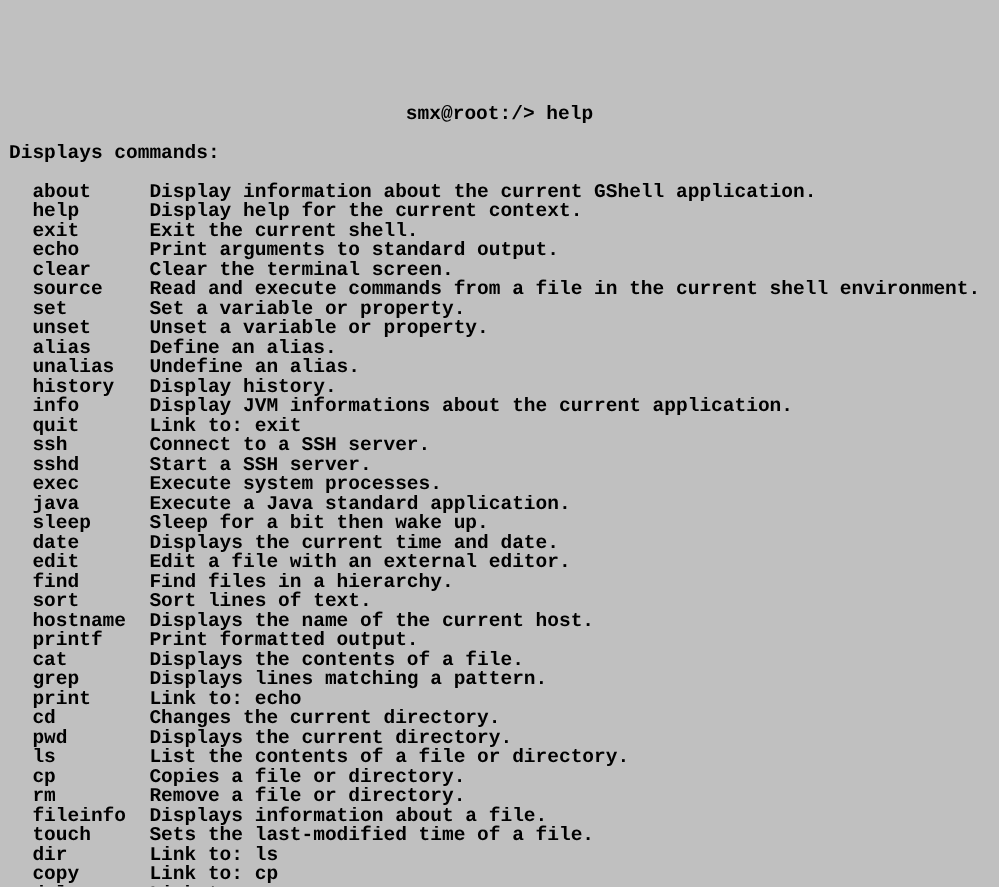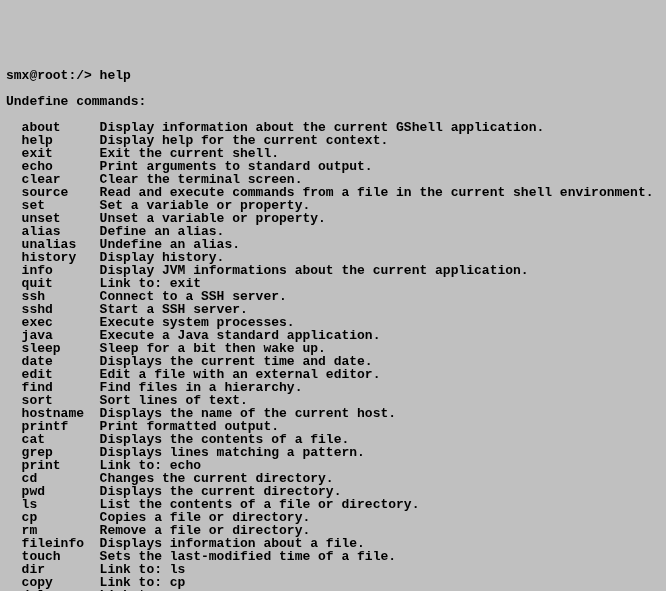--- a/index.html
+++ b/index.html
@@ -15,20 +15,21 @@
       color: #000;
       padding: 4px 6px;
       white-space: pre;
       line-height: 1.0;
       width: 666px;
       height: 591px;
       overflow: hidden;
     }
     .prompt-line {
       display: block;
+      text-align: center;
     }
     .header-line {
       display: block;
     }
     .cmd-row {
       display: block;
     }
     .indent {
       display: inline-block;
       width: 2ch;
@@ -43,18 +44,18 @@
       display: inline;
     }
   </style>
 </head>
 <body>
 
 
 
 <div>
 <span class="prompt-line">smx@root:/&gt; help</span>
-<span class="header-line">Undefine commands:</span>
+<span class="header-line">Displays commands:</span>
 <div id="commands-container"><span class="cmd-row"><span class="indent">  </span><span class="cmd-name">about</span><span class="cmd-desc">Display information about the current GShell application.</span></span><span class="cmd-row"><span class="indent">  </span><span class="cmd-name">help</span><span class="cmd-desc">Display help for the current context.</span></span><span class="cmd-row"><span class="indent">  </span><span class="cmd-name">exit</span><span class="cmd-desc">Exit the current shell.</span></span><span class="cmd-row"><span class="indent">  </span><span class="cmd-name">echo</span><span class="cmd-desc">Print arguments to standard output.</span></span><span class="cmd-row"><span class="indent">  </span><span class="cmd-name">clear</span><span class="cmd-desc">Clear the terminal screen.</span></span><span class="cmd-row"><span class="indent">  </span><span class="cmd-name">source</span><span class="cmd-desc">Read and execute commands from a file in the current shell environment.</span></span><span class="cmd-row"><span class="indent">  </span><span class="cmd-name">set</span><span class="cmd-desc">Set a variable or property.</span></span><span class="cmd-row"><span class="indent">  </span><span class="cmd-name">unset</span><span class="cmd-desc">Unset a variable or property.</span></span><span class="cmd-row"><span class="indent">  </span><span class="cmd-name">alias</span><span class="cmd-desc">Define an alias.</span></span><span class="cmd-row"><span class="indent">  </span><span class="cmd-name">unalias</span><span class="cmd-desc">Undefine an alias.</span></span><span class="cmd-row"><span class="indent">  </span><span class="cmd-name">history</span><span class="cmd-desc">Display history.</span></span><span class="cmd-row"><span class="indent">  </span><span class="cmd-name">info</span><span class="cmd-desc">Display JVM informations about the current application.</span></span><span class="cmd-row"><span class="indent">  </span><span class="cmd-name">quit</span><span class="cmd-desc">Link to: exit</span></span><span class="cmd-row"><span class="indent">  </span><span class="cmd-name">ssh</span><span class="cmd-desc">Connect to a SSH server.</span></span><span class="cmd-row"><span class="indent">  </span><span class="cmd-name">sshd</span><span class="cmd-desc">Start a SSH server.</span></span><span class="cmd-row"><span class="indent">  </span><span class="cmd-name">exec</span><span class="cmd-desc">Execute system processes.</span></span><span class="cmd-row"><span class="indent">  </span><span class="cmd-name">java</span><span class="cmd-desc">Execute a Java standard application.</span></span><span class="cmd-row"><span class="indent">  </span><span class="cmd-name">sleep</span><span class="cmd-desc">Sleep for a bit then wake up.</span></span><span class="cmd-row"><span class="indent">  </span><span class="cmd-name">date</span><span class="cmd-desc">Displays the current time and date.</span></span><span class="cmd-row"><span class="indent">  </span><span class="cmd-name">edit</span><span class="cmd-desc">Edit a file with an external editor.</span></span><span class="cmd-row"><span class="indent">  </span><span class="cmd-name">find</span><span class="cmd-desc">Find files in a hierarchy.</span></span><span class="cmd-row"><span class="indent">  </span><span class="cmd-name">sort</span><span class="cmd-desc">Sort lines of text.</span></span><span class="cmd-row"><span class="indent">  </span><span class="cmd-name">hostname</span><span class="cmd-desc">Displays the name of the current host.</span></span><span class="cmd-row"><span class="indent">  </span><span class="cmd-name">printf</span><span class="cmd-desc">Print formatted output.</span></span><span class="cmd-row"><span class="indent">  </span><span class="cmd-name">cat</span><span class="cmd-desc">Displays the contents of a file.</span></span><span class="cmd-row"><span class="indent">  </span><span class="cmd-name">grep</span><span class="cmd-desc">Displays lines matching a pattern.</span></span><span class="cmd-row"><span class="indent">  </span><span class="cmd-name">print</span><span class="cmd-desc">Link to: echo</span></span><span class="cmd-row"><span class="indent">  </span><span class="cmd-name">cd</span><span class="cmd-desc">Changes the current directory.</span></span><span class="cmd-row"><span class="indent">  </span><span class="cmd-name">pwd</span><span class="cmd-desc">Displays the current directory.</span></span><span class="cmd-row"><span class="indent">  </span><span class="cmd-name">ls</span><span class="cmd-desc">List the contents of a file or directory.</span></span><span class="cmd-row"><span class="indent">  </span><span class="cmd-name">cp</span><span class="cmd-desc">Copies a file or directory.</span></span><span class="cmd-row"><span class="indent">  </span><span class="cmd-name">rm</span><span class="cmd-desc">Remove a file or directory.</span></span><span class="cmd-row"><span class="indent">  </span><span class="cmd-name">fileinfo</span><span class="cmd-desc">Displays information about a file.</span></span><span class="cmd-row"><span class="indent">  </span><span class="cmd-name">touch</span><span class="cmd-desc">Sets the last-modified time of a file.</span></span><span class="cmd-row"><span class="indent">  </span><span class="cmd-name">dir</span><span class="cmd-desc">Link to: ls</span></span><span class="cmd-row"><span class="indent">  </span><span class="cmd-name">copy</span><span class="cmd-desc">Link to: cp</span></span><span class="cmd-row"><span class="indent">  </span><span class="cmd-name">del</span><span class="cmd-desc">Link to: rm</span></span></div>
 </div>
 
 
 
 
 </body></html>

